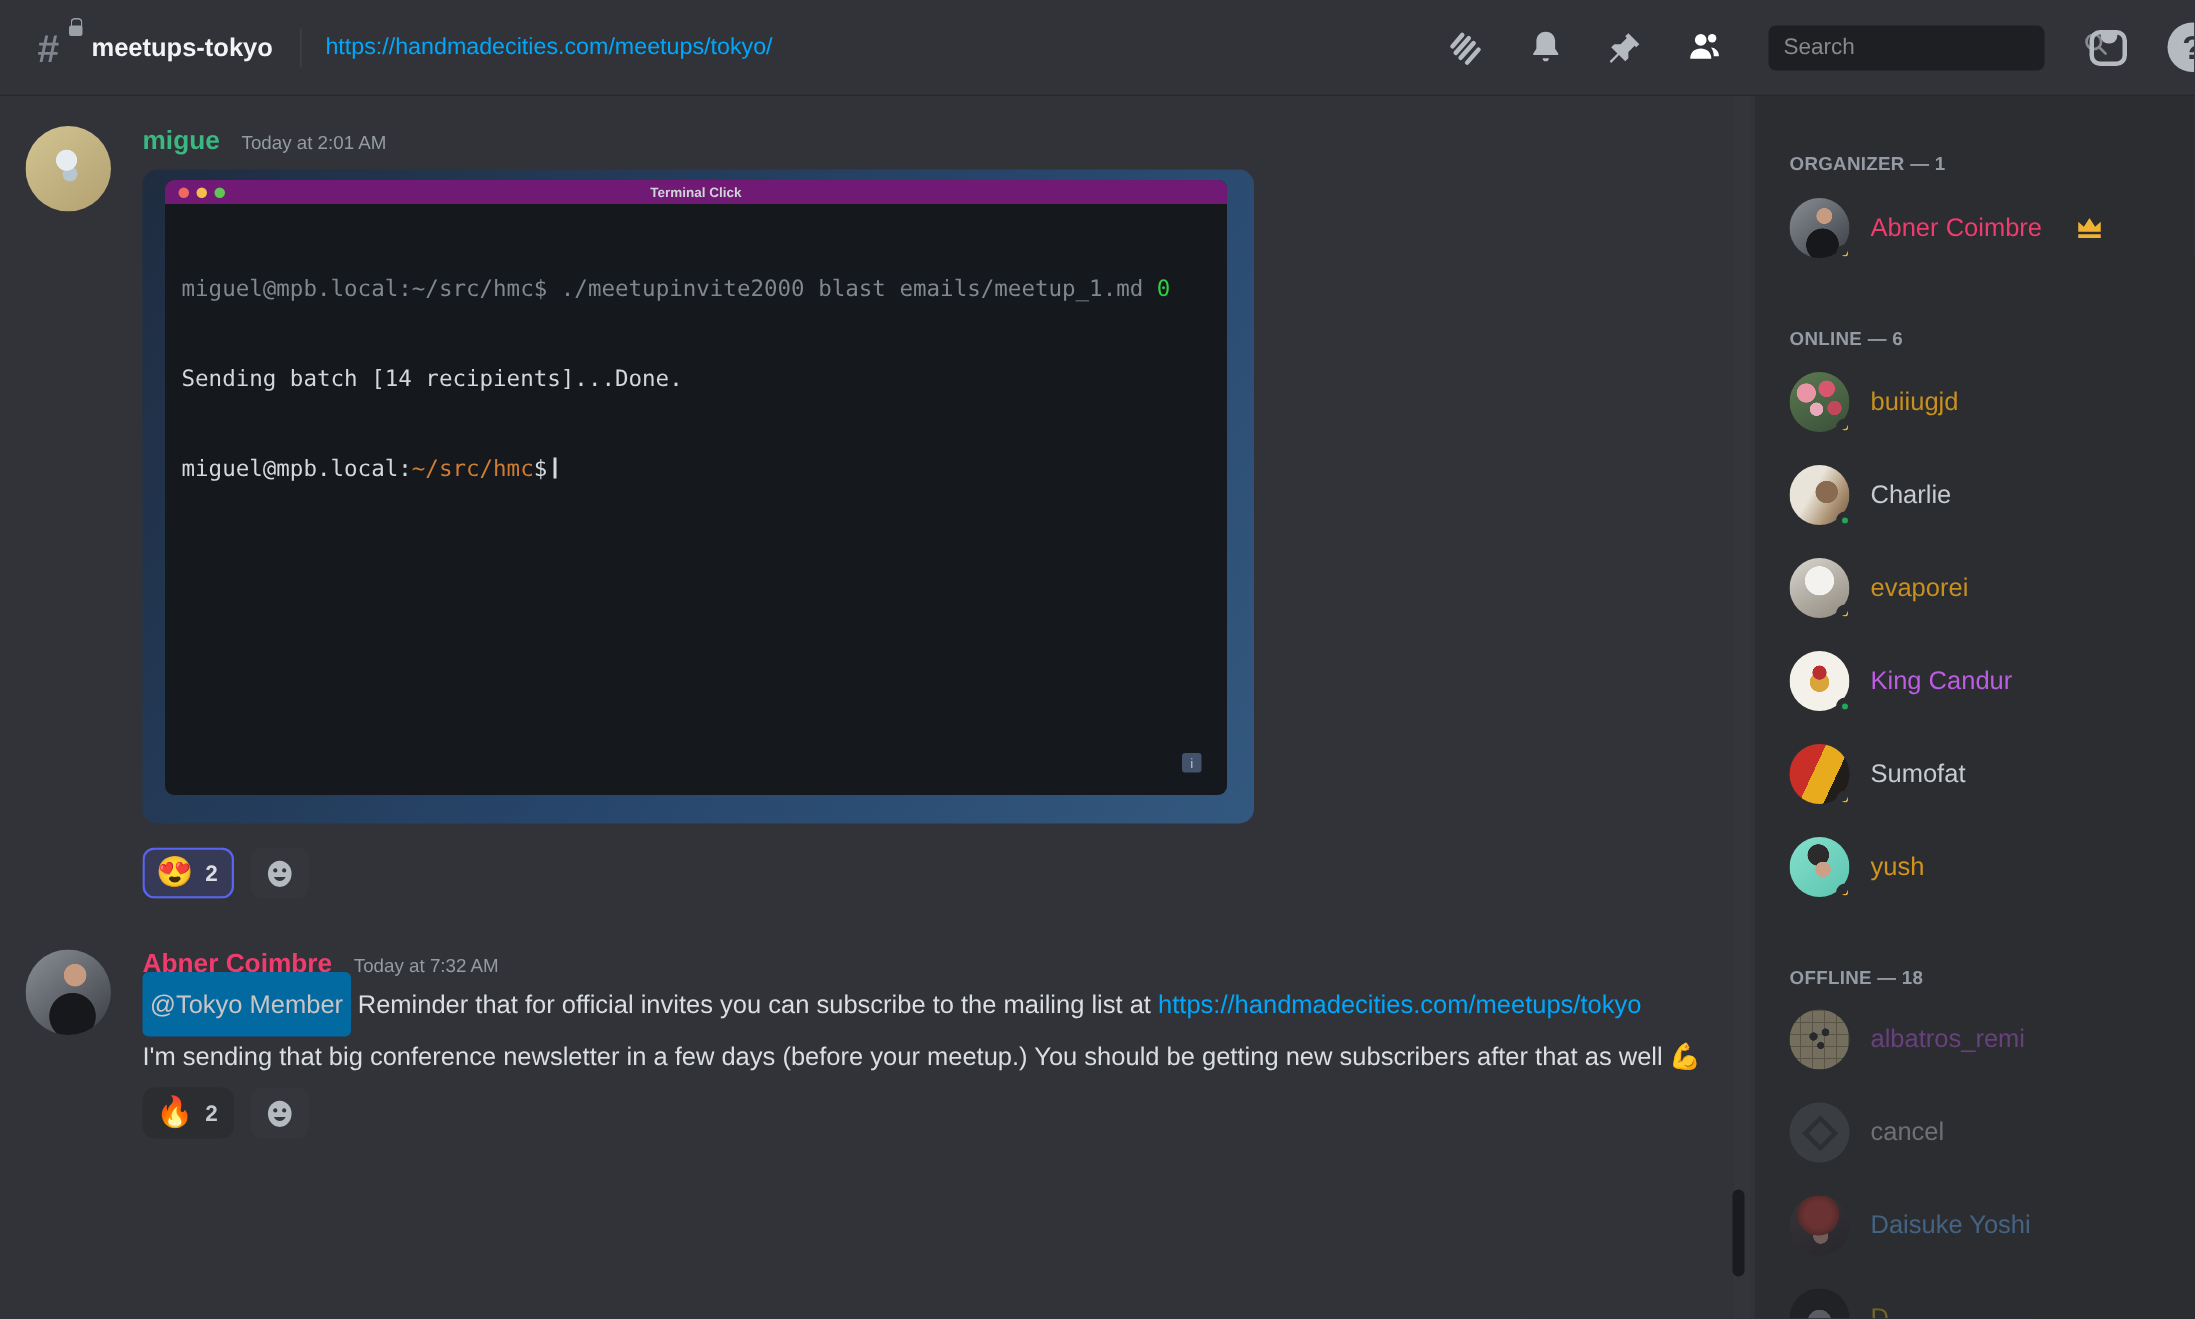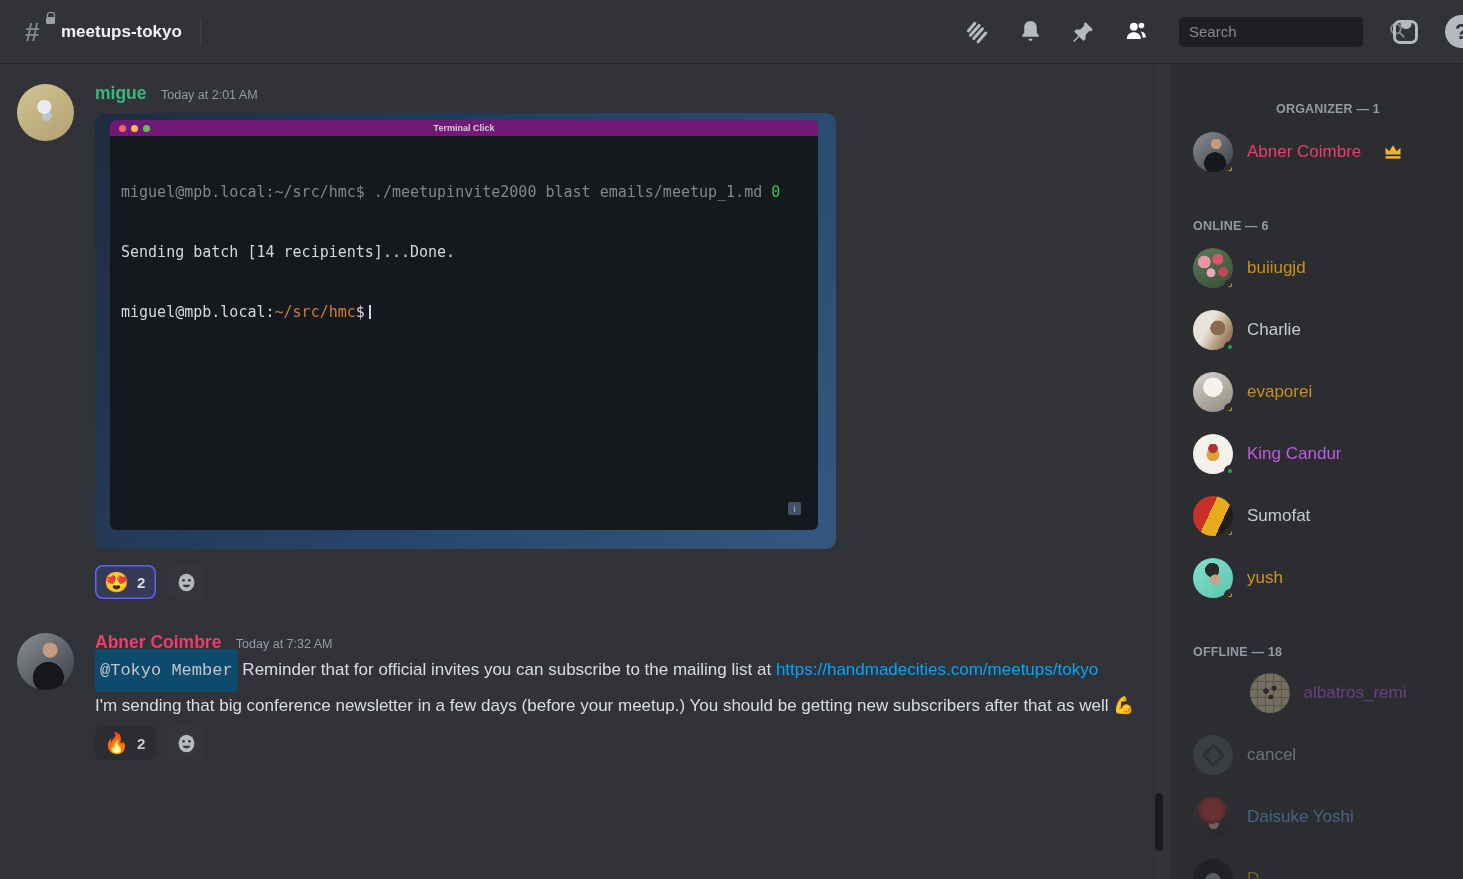--- a/index.html
+++ b/index.html
@@ -45,21 +45,21 @@
   .msggroup { position:relative; padding-left:95px; }
   .g1 { margin-top:18px; }
   .g2 { margin-top:32px; }
   .bigavatar { position:absolute; left:17px; top:2px; width:57px; height:57px; border-radius:50%; cursor:pointer; }
   .msghead { margin-top:4px; line-height:22px; }
   .uname { font-size:17.5px; font-weight:600; cursor:pointer; }
   .tstamp { font-size:12.5px; color:#949ba4; margin-left:10px; }
   .msgtext { font-size:17px; line-height:24px; color:#dbdee1; }
   .msglines { font-size:17px; line-height:29px; color:#dbdee1; max-width:1045px; }
   .para2 { margin-top:6px; }
-  .mention { background:#0c4a6e; color:#cac5c5; border-radius:4px; padding:12px 5px; cursor:pointer;font-family:Liberation Mono, monospace; }
+  .mention { background:#0369a1; color:#cac5c5; border-radius:4px; padding:12px 5px; cursor:pointer; }
   .msglink { color:#00a8fc; text-decoration:none; cursor:pointer; word-break:break-all; }
   .followup { margin-top:19px; }
 
   
   .reactrow { display:flex; align-items:center; gap:11px; margin-top:16px; }
   .reactrow.tight { margin-top:6px; }
   .reaction { height:34px; border-radius:8px; background:#2b2d31; display:inline-flex; align-items:center;
               gap:8px; padding:0 11px 0 9px; cursor:pointer; }
   .reaction .emo { font-size:20px; line-height:20px; }
   .reaction .cnt { font-size:15px; font-weight:bold; color:#c6cacf; }
@@ -84,23 +84,23 @@
   .twhite { color:#d5d8db; }
   .torange { color:#d07d33; }
   .tgreen { color:#2fd045; }
   .tcursor { display:inline-block; width:2px; height:14px; background:#d5d8db; margin-left:4px; vertical-align:-2px; }
   .ibadge { position:absolute; right:17px; bottom:15px; width:13px; height:13px; background:#41526a;
             color:#b9c3ce; font-size:9px; font-family:"Liberation Sans",sans-serif;
             display:flex; align-items:center; justify-content:center; border-radius:2px; }
 
   
   .seclabel { font-size:12.5px; font-weight:bold; color:#949ba4; letter-spacing:0.2px; height:16px; }
-  .sl1 { margin-top:38px;text-align:center; } .sln { margin-top:46px; }
+  .sl1 { margin-top:38px; } .sln { margin-top:46px; }
   .mrow { display:flex; align-items:center; gap:14px; height:42px; cursor:pointer; }
-  .mr-first { margin-top:13px; } .mr-first2 { margin-top:12px; } .mr-first3 { margin-top:11px;justify-content:center; } .mr-gap { margin-top:20px; }
+  .mr-first { margin-top:13px; } .mr-first2 { margin-top:12px; } .mr-first3 { margin-top:11px; } .mr-gap { margin-top:20px; }
   .mavatar { position:relative; width:40px; height:40px; border-radius:50%; flex-shrink:0; }
   .mname { font-size:17px; font-weight:500; white-space:nowrap; }
   .offline { opacity:0.42; }
   .status { position:absolute; right:-3px; bottom:-3px; width:12px; height:12px; border-radius:50%;
             border:4px solid #2b2d31; }
   .status.online { background:#23a55a; }
   .status.idle { background:radial-gradient(circle at 25% 25%, #2b2d31 0 52%, #f0b232 56%); }
   .crown { margin-left:8px; display:inline-flex; }
 
   
@@ -141,20 +141,21 @@
 </style>
 </head>
 <body>
 
 <div class="app">
 
   <div class="topbar">
     <div class="hashwrap">#<span class="lockbody"></span></div>
     <div class="chname">meetups-tokyo</div>
     <div class="topic-divider"></div>
+    <a class="topic">https://handmadecities.com/meetups/tokyo/</a>
 
     <div class="topbar-right">
       <div class="tb-icon">
         <svg width="26" height="26" viewBox="0 0 24 24" fill="none" stroke="#b5bac1" stroke-width="2.8" stroke-linecap="round">
           <path d="M4 11 L10 4"></path>
             <path d="M6 15 L14 6"></path>
             <path d="M9 18 L17 9"></path>
             <path d="M13 21 L20 13"></path>
         </svg>
       </div>

